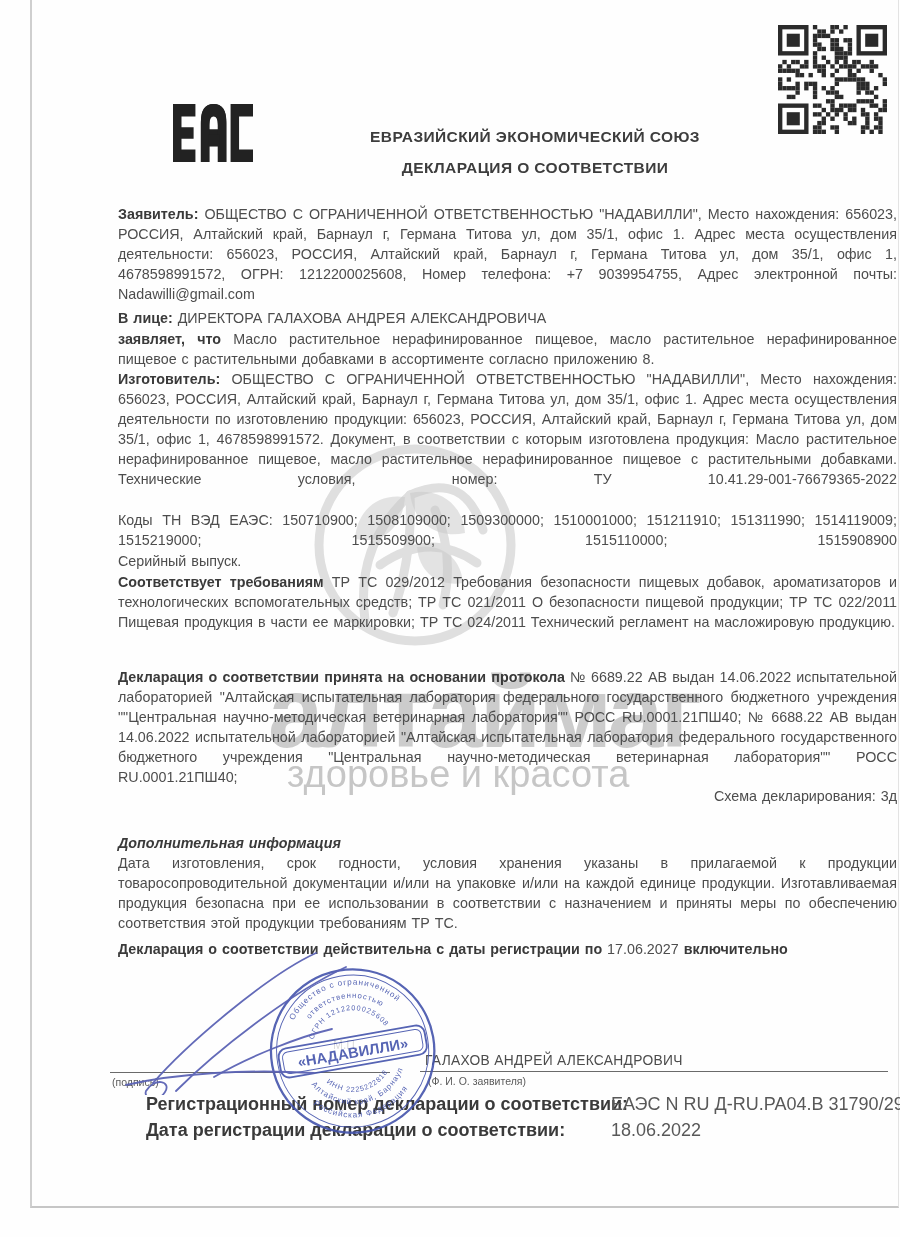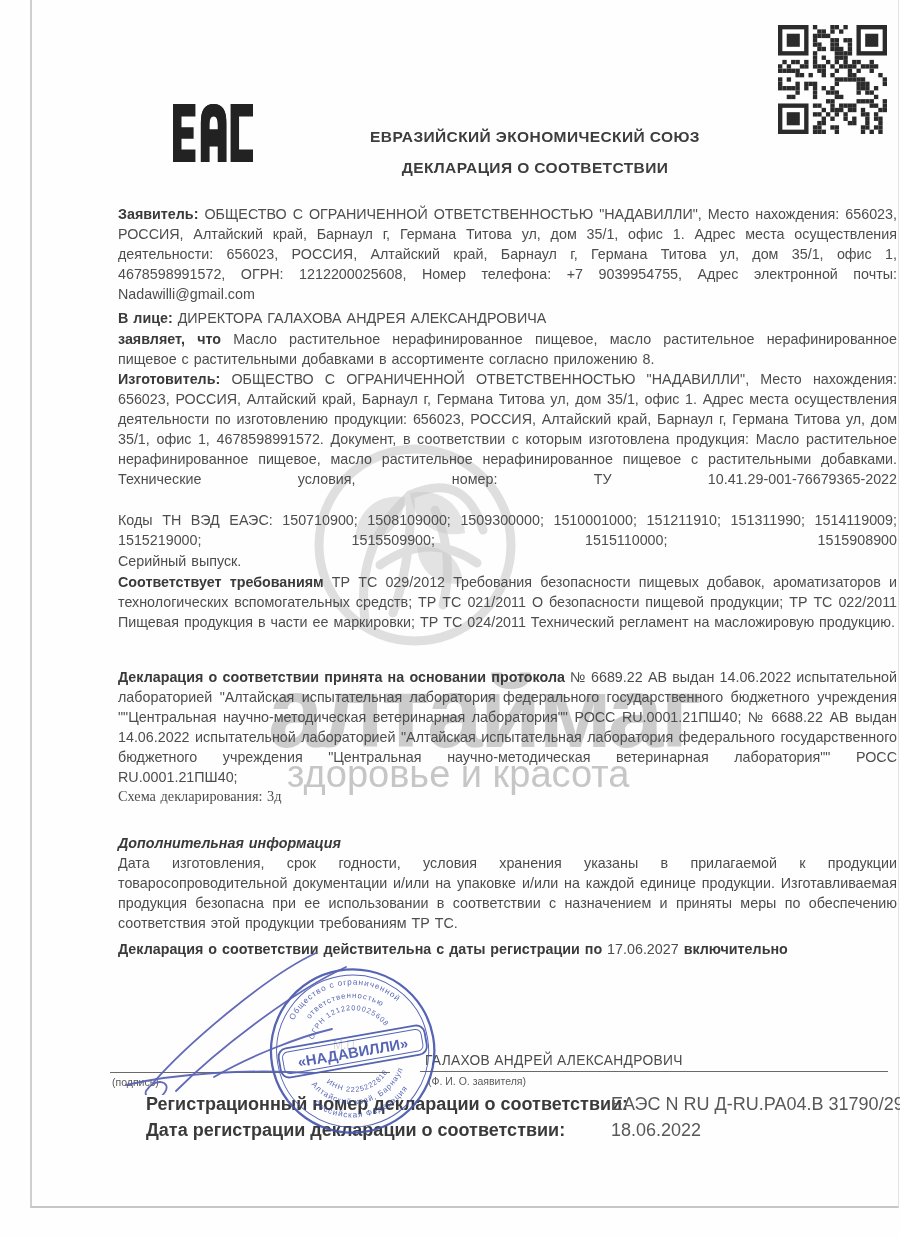--- a/index.html
+++ b/index.html
@@ -19,21 +19,21 @@
   
   .doc{position:absolute;left:110px;top:0;width:779px;z-index:2;}
   .para{position:absolute;left:0;width:779px;margin:8px;font-size:14.3px;line-height:19.9px;
         color:#4d4d4d;text-align:justify;word-spacing:1px;}
   .para b{color:#3a3a3a;}
   .jlast{text-align-last:justify;}
   .p-applicant{top:197px}.p-inperson{top:301px}.p-declares{top:322px}.p-manufacturer{top:362px}
   .p-codes{top:503px}.p-serial{top:544px}.p-conforms{top:565px}.p-basis{top:660px}
   .p-additional{top:826px}.p-validity{top:932px}
   .blk{display:block;font-style:italic;}
-  .scheme{display:block;text-align:left;font-family:Liberation Serif, serif;}
+  .scheme{display:block;text-align:right;}
   
   .wm{position:absolute;z-index:1;pointer-events:none;}
   .wm-logo{left:305px;top:435px;}
   .wm-brand{left:268px;top:662px;font-size:100px;font-weight:bold;color:#b5b5b5;
             letter-spacing:-3px;opacity:.68;line-height:1;}
   .wm-tagline{left:287px;top:755px;font-size:38px;color:#bdbdbd;opacity:.85;line-height:1;}
   
   .sig{position:absolute;left:118px;top:945px;z-index:4;}
   .stamp{position:absolute;left:258px;top:956px;z-index:3;transform:rotate(-10deg);opacity:.9;}
   .mp{position:absolute;left:333px;top:1038px;font-size:12px;color:#555;z-index:2;}

